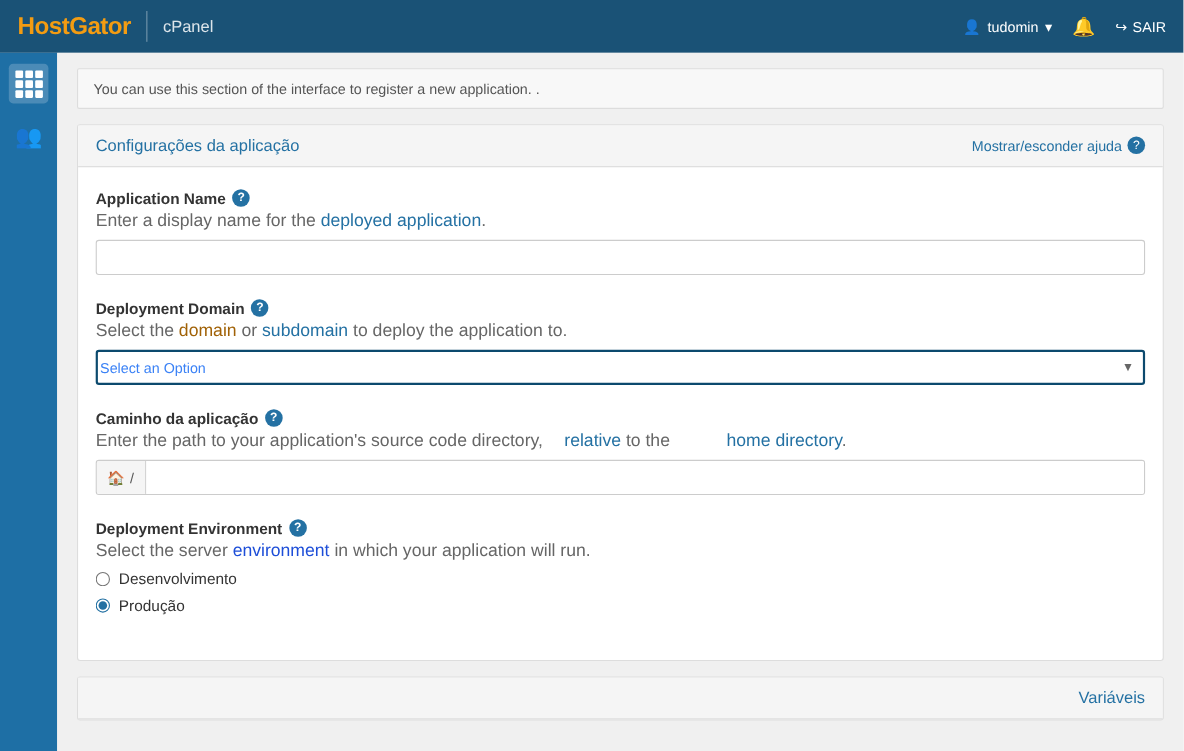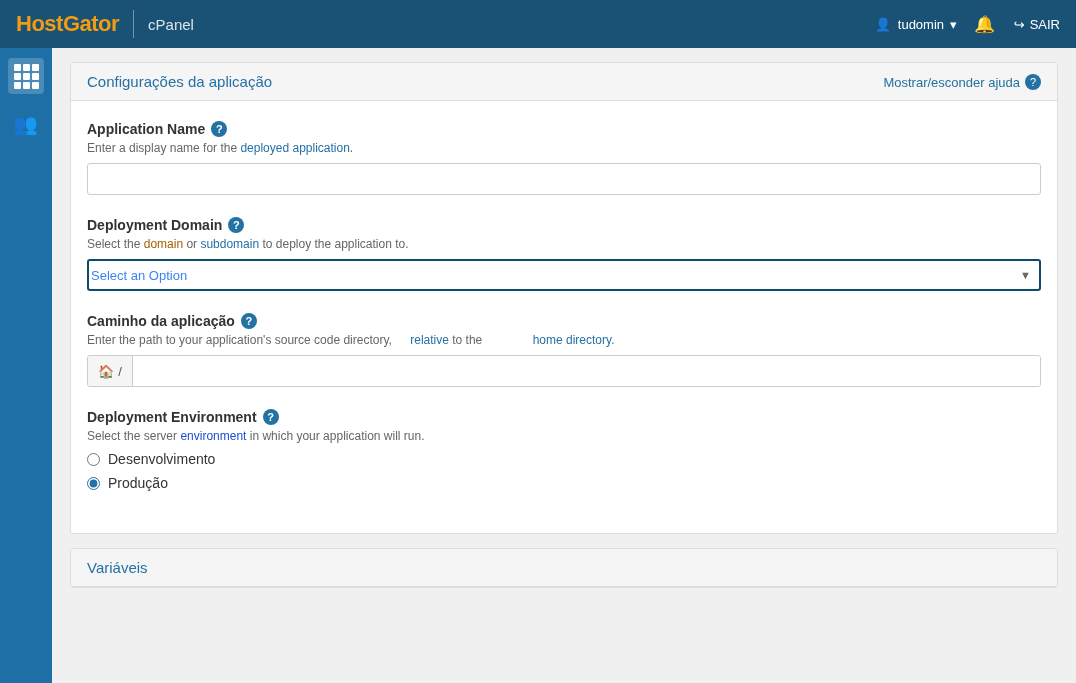--- a/index.html
+++ b/index.html
@@ -113,21 +113,21 @@
       background: white;
       border: 1px solid #ddd;
       border-radius: 3px;
       margin-bottom: 14px;
     }
     .card-header {
       background: #f5f5f5;
       border-bottom: 1px solid #ddd;
       padding: 10px 16px;
       display: flex;
-      align-items: flex-end;
+      align-items: flex-start;
       justify-content: space-between;
     }
     .card-title {
       font-size: 15px;
       color: #2471a3;
       font-weight: normal;
     }
     .help-link {
       color: #2471a3;
       font-size: 13px;
@@ -154,21 +154,21 @@
       display: flex;
       align-items: center;
       gap: 6px;
     }
     .help-icon {
       color: #2471a3;
       font-size: 13px;
       cursor: pointer;
     }
     .form-hint {
-      font-size: 12px;
+      font-size: 16px;
       color: #666;
       margin-bottom: 8px;
     }
     .form-hint a, .form-hint span.link {
       color: #2471a3;
     }
     .form-control {
       width: 100%;
       padding: 6px 10px;
       border: 1px solid #ccc;
@@ -253,20 +253,21 @@
     .radio-option input[type="radio"] {
       cursor: pointer;
       accent-color: #2471a3;
     }
 
     
     .variables-card {
       background: #7dd3fc;
       border: 1px solid #ddd;
       border-radius: 3px;
+      text-align: right;
     }
     .variables-header {
       background: #f5f5f5;
       border-bottom: 1px solid #ddd;
       padding: 10px 16px;
     }
     .variables-title {
       font-size: 15px;
       color: #2471a3;
       font-weight: normal;
@@ -328,20 +329,23 @@
           <div class="grid-dot"></div>
       </div>
     </div>
     <div class="sidebar-icon">
       <span class="users-icon">👥</span>
     </div>
   </aside>
 
   <main class="main">
 
+    <div class="info-bar">
+      <span>You can use this section of the interface to register a new application. .</span>
+    </div>
 
     <div class="card">
       <div class="card-header">
         <span class="card-title">Configurações da aplicação</span>
         <a class="help-link">
           <span>Mostrar/esconder ajuda</span>
           <span style="background:#2471a3;color:white;border-radius:50%;width:16px;height:16px;display:inline-flex;align-items:center;justify-content:center;font-size:11px;">?</span>
         </a>
       </div>
 

